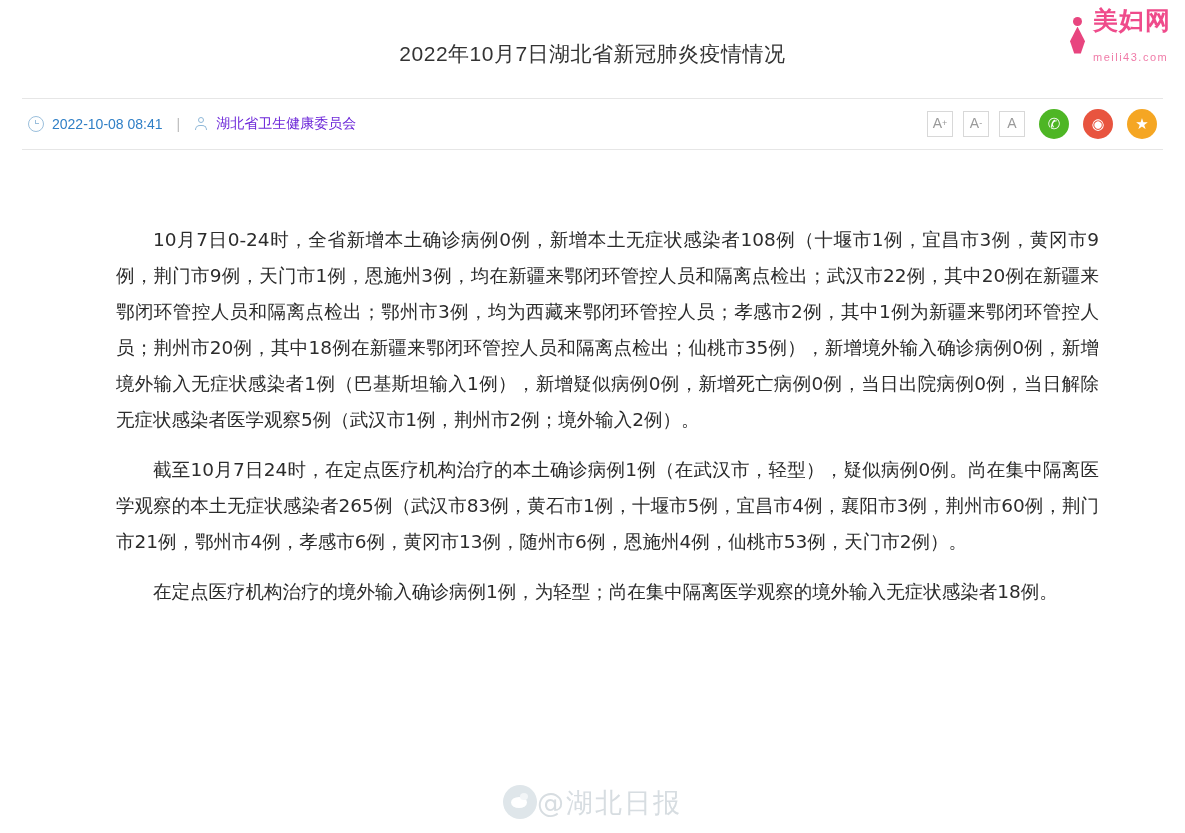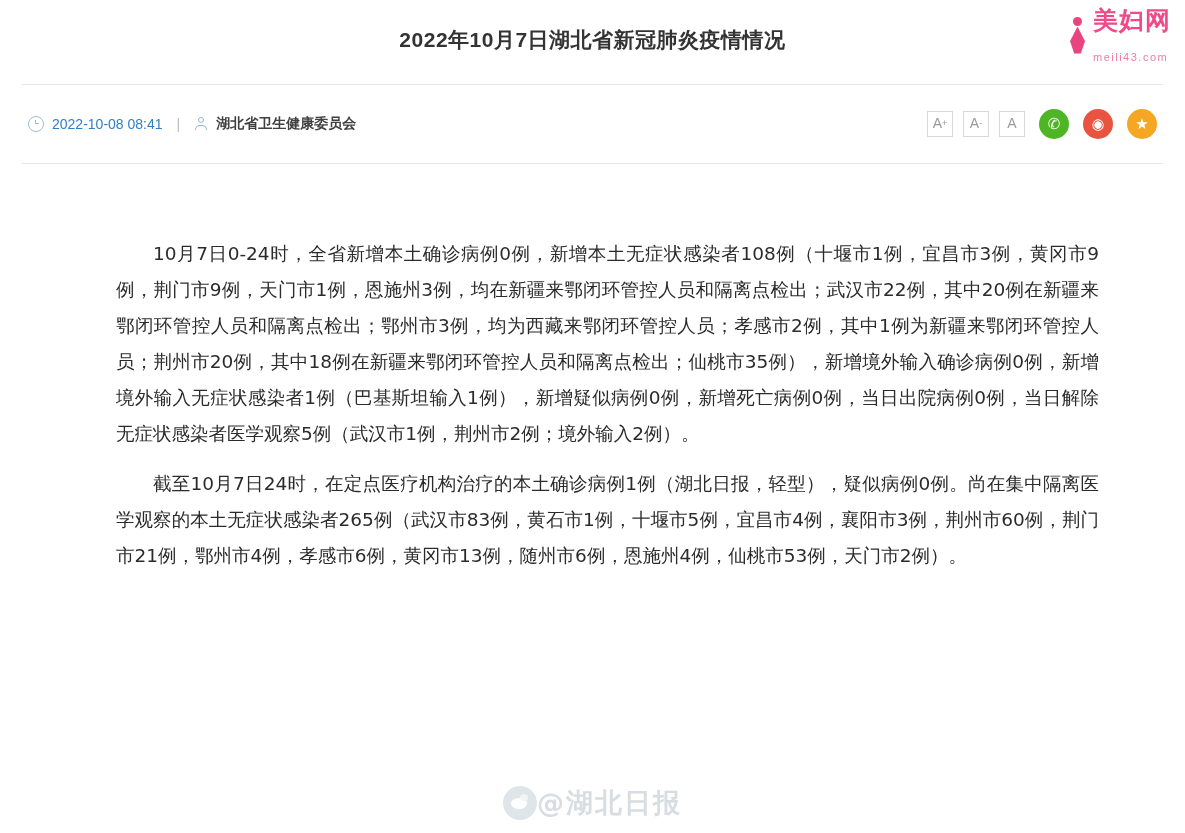--- a/index.html
+++ b/index.html
@@ -59,31 +59,31 @@
     color: #f07ba8;
     letter-spacing: 1.5px;
     margin-top: 19px;
   }
 
   
   .title {
     text-align: center;
     font-size: 21px;
     color: #333333;
-    padding-top: 26px;
-    font-weight: 700;
+    padding-top: 40px;
+    font-weight: 400;
     letter-spacing: 0.5px;
   }
 
   
   .meta-bar {
     margin: 30px 22px 0 22px;
     border-top: 1px solid #e6e6e6;
     border-bottom: 1px solid #e6e6e6;
-    height: 80px;
+    height: 52px;
     display: flex;
     align-items: center;
     justify-content: space-between;
     padding: 0 6px;
     box-sizing: border-box;
   }
   .meta-left {
     display: flex;
     align-items: center;
     font-size: 14px;
@@ -130,21 +130,21 @@
   }
   .src-icon .sb {
     position: absolute;
     left: 1px; top: 8px;
     width: 12px; height: 5px;
     border: 1px solid #8fb8d8;
     border-bottom: none;
     border-radius: 5px 5px 0 0;
     box-sizing: border-box;
   }
-  .meta-source { color: #404040; font-weight: bold; }
+  .meta-source { color: #6d28d9; }
 
   .meta-right {
     display: flex;
     align-items: center;
     gap: 10px;
   }
   .fs-btn {
     width: 26px; height: 26px;
     border: 1px solid #d8d8d8;
     color: #9a9a9a;
@@ -187,24 +187,23 @@
     text-indent: 2em;
   }
 
   
   .wm-bottom {
     position: absolute;
     left: 0;
     right: 0;
     bottom: 12px;
     display: flex;
-    align-items: center;
+    align-items: flex-start;
     justify-content: center;
     user-select: none;
-    font-weight: bold;
   }
   .wb-logo {
     width: 34px; height: 34px;
     border-radius: 50%;
     background: #dfe6ea;
     position: relative;
   }
   .wb-logo::before {
     content: "";
     position: absolute;
@@ -274,19 +273,20 @@
       <span>◉</span>
     </div>
     <div class="share share-star">
       <span>★</span>
     </div>
   </div>
 </div>
 
 <div class="article">
   <p>10月7日0-24时，全省新增本土确诊病例0例，新增本土无症状感染者108例（十堰市1例，宜昌市3例，黄冈市9例，荆门市9例，天门市1例，恩施州3例，均在新疆来鄂闭环管控人员和隔离点检出；武汉市22例，其中20例在新疆来鄂闭环管控人员和隔离点检出；鄂州市3例，均为西藏来鄂闭环管控人员；孝感市2例，其中1例为新疆来鄂闭环管控人员；荆州市20例，其中18例在新疆来鄂闭环管控人员和隔离点检出；仙桃市35例），新增境外输入确诊病例0例，新增境外输入无症状感染者1例（巴基斯坦输入1例），新增疑似病例0例，新增死亡病例0例，当日出院病例0例，当日解除无症状感染者医学观察5例（武汉市1例，荆州市2例；境外输入2例）。</p>
-  <p>截至10月7日24时，在定点医疗机构治疗的本土确诊病例1例（湖北日报，轻型），疑似病例0例。尚在集中隔离医学观察的本土无症状感染者265例（武汉市83例，黄石市1例，十堰市5例，宜昌市4例，襄阳市3例，荆州市60例，荆门市21例，鄂州市4例，孝感市6例，黄冈市13例，随州市6例，恩施州4例，仙桃市53例，天门市2例）。</p>
+  <p>截至10月7日24时，在定点医疗机构治疗的本土确诊病例1例（在武汉市，轻型），疑似病例0例。尚在集中隔离医学观察的本土无症状感染者265例（武汉市83例，黄石市1例，十堰市5例，宜昌市4例，襄阳市3例，荆州市60例，荆门市21例，鄂州市4例，孝感市6例，黄冈市13例，随州市6例，恩施州4例，仙桃市53例，天门市2例）。</p>
+  <p>在定点医疗机构治疗的境外输入确诊病例1例，为轻型；尚在集中隔离医学观察的境外输入无症状感染者18例。</p>
 </div>
 
 <div class="wm-bottom">
   <div class="wb-logo"></div>
   <div class="wb-text">@湖北日报</div>
 </div>
 
 </body></html>

